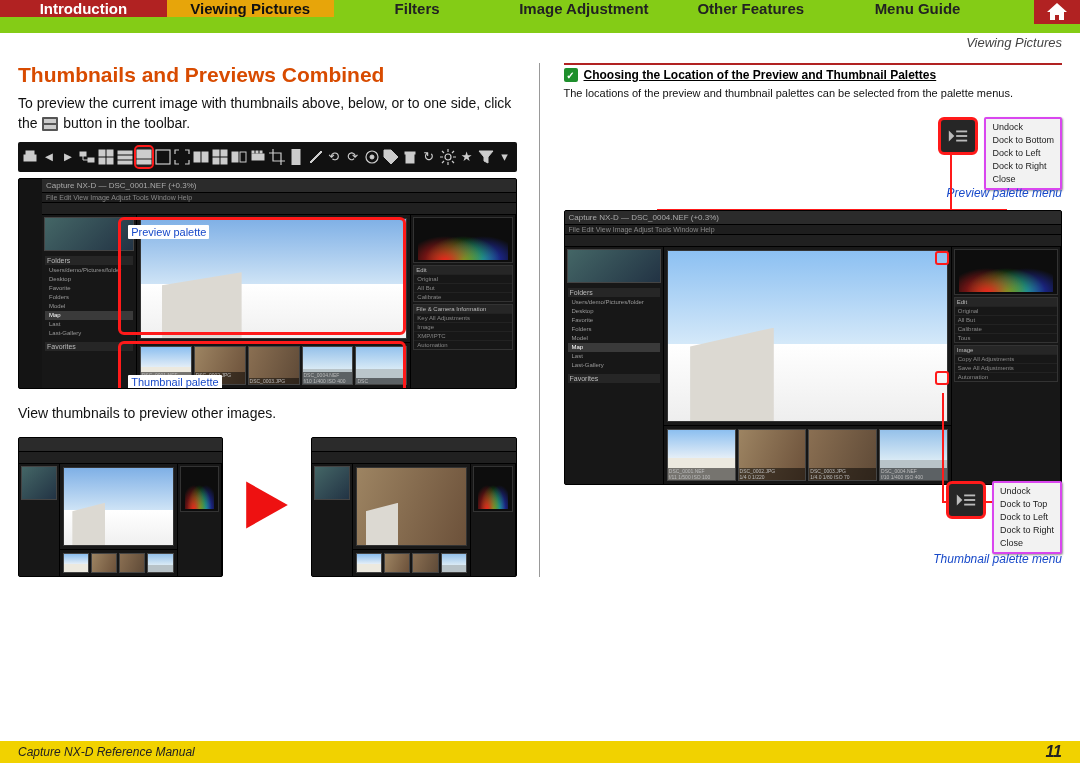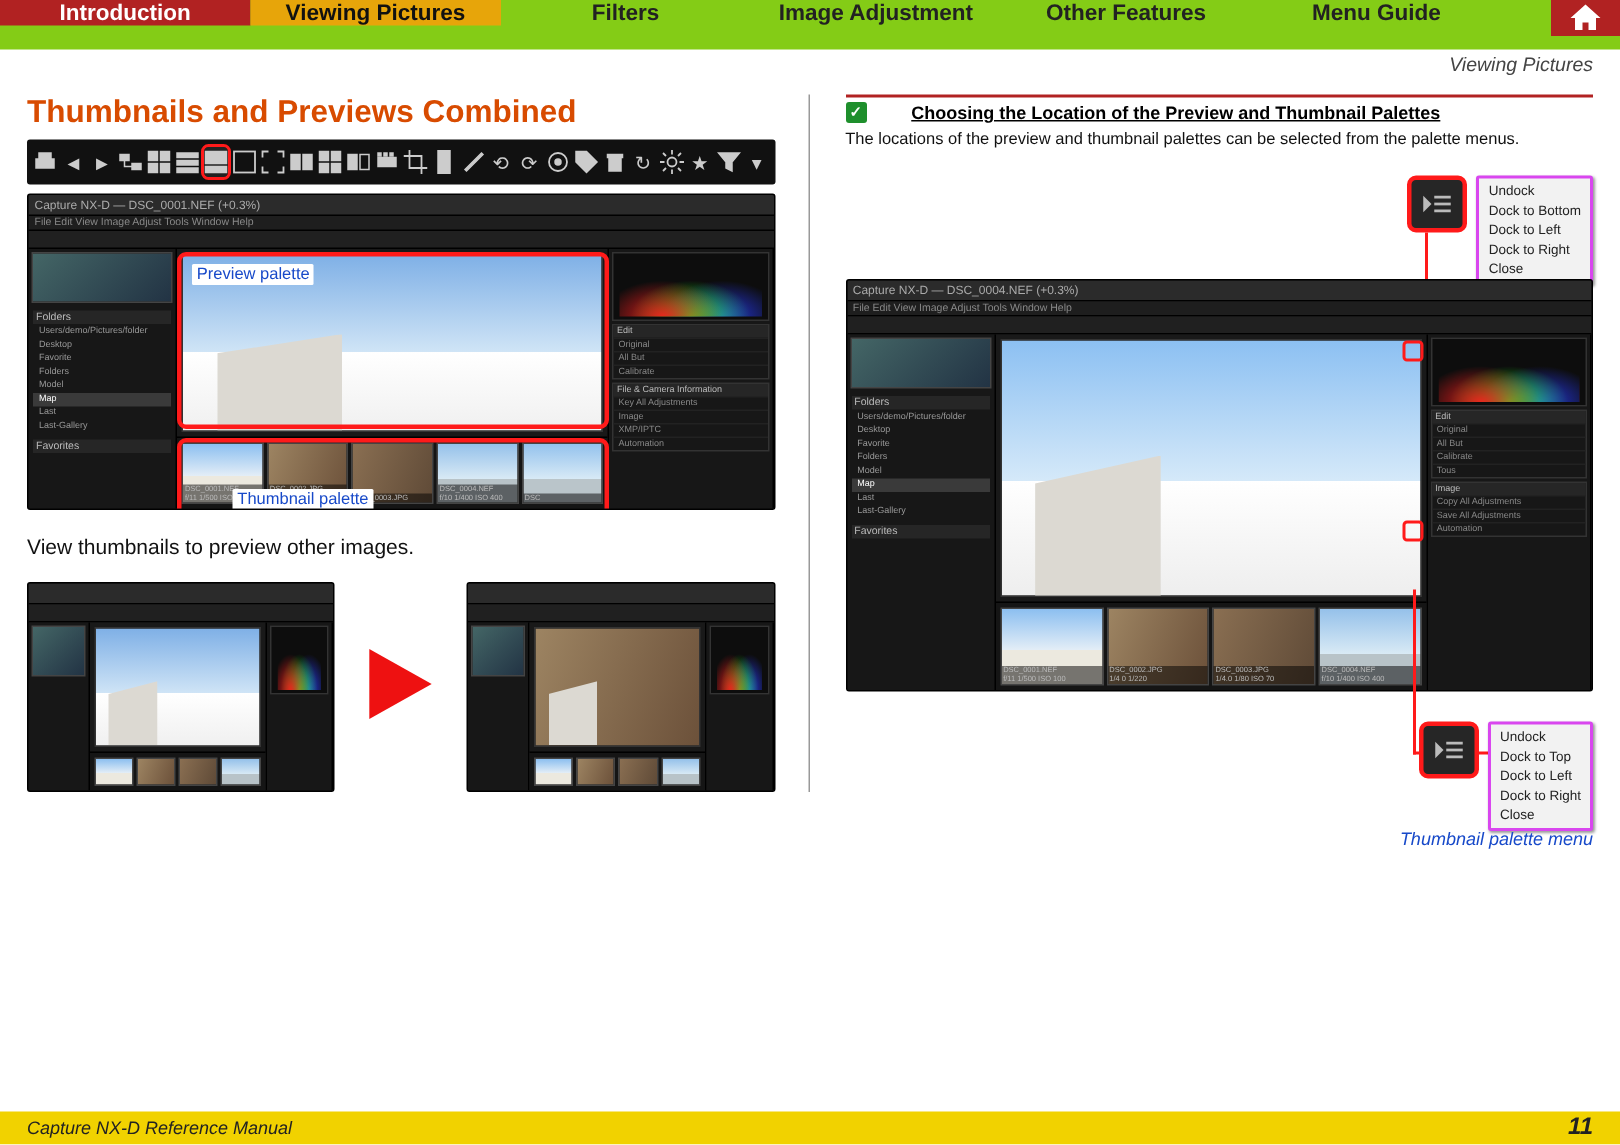--- a/index.html
+++ b/index.html
@@ -214,21 +214,21 @@
   
   .tip-head{
     display:flex;align-items:center;gap:6px;
     font-weight:700;font-size:12px;margin-bottom:4px;
     border-top:2px solid #b12222;padding-top:3px;
   }
   .tip-head .tick{
     width:14px;height:14px;background:#1e8f2c;border-radius:2px;
     display:flex;align-items:center;justify-content:center;color:#fff;font-size:10px;
   }
-  .tip-head span{ text-decoration: underline; margin-left: 24px; }
+  .tip-head span{ text-decoration: underline; }
 
   
   .palette-menu{
     position:absolute;
     display:flex;align-items:flex-start;gap:6px;
   }
   .pm-btn{
     width:40px;height:38px;background:#262626;border:3px solid #ff1a1a;border-radius:6px;
     display:flex;align-items:center;justify-content:center;color:#bbb;
   }
@@ -275,20 +275,25 @@
       </svg>
   </div>
 </div>
 
 <div class="section-strip">Viewing Pictures</div>
 
 <div class="cols">
 
   <div class="col col-left">
     <h2 class="title">Thumbnails and Previews Combined</h2>
+    <p class="body">
+      <span>To preview the current image with thumbnails above, below, or to one side, click the </span>
+      <span class="inline-btn"></span>
+      <span> button in the toolbar.</span>
+    </p>
 
     <div class="toolbar">
       <span class="ti">
           <svg viewBox="0 0 16 16">
             <rect x="2" y="6" width="12" height="6"></rect>
             <rect x="4" y="2" width="8" height="4"></rect>
           </svg>
         </span>
       <span class="ti">◄</span>
       <span class="ti">►</span>
@@ -401,21 +406,21 @@
         </span>
       <span class="ti">★</span>
       <span class="ti">
           <svg viewBox="0 0 16 16">
             <path d="M1 2h14l-5 6v6l-4-2V8z"></path>
           </svg>
         </span>
       <span class="ti">▾</span>
     </div>
 
-    <div class="app" style="height:211px;position:relative;">
+    <div class="app" style="height:211px;position:relative;padding-left:23px;">
       <div class="app-title">Capture NX-D — DSC_0001.NEF (+0.3%)</div>
       <div class="app-menu">File  Edit  View  Image  Adjust  Tools  Window  Help</div>
       <div class="app-tb"></div>
       <div class="pane-row" style="height:calc(100% - 36px);">
 
         <div class="pane nav-pane">
           <div class="tree-thumb"></div>
           <div class="tree">
             <div class="tree-hdr">Folders</div>
             <div class="tree-item">Users/demo/Pictures/folder</div>
@@ -465,21 +470,21 @@
             <div class="sp-row">Image</div>
             <div class="sp-row">XMP/IPTC</div>
             <div class="sp-row">Automation</div>
           </div>
         </div>
       </div>
 
       <div class="hilite-box" style="left:20%;top:38px;right:22%;height:118px;"></div>
       <div class="hilite-box" style="left:20%;top:162px;right:22%;height:100px;"></div>
       <div class="callout" style="left:22%;top:46px;">Preview palette</div>
-      <div class="callout" style="left:22%;top:196px;margin-left:27px;">Thumbnail palette</div>
+      <div class="callout" style="left:22%;top:196px;">Thumbnail palette</div>
     </div>
 
     <p class="body" style="margin-top:14px;">View thumbnails to preview other images.</p>
 
     <div class="small-apps">
 
       <div class="app small">
         <div class="app-title"></div>
         <div class="app-tb"></div>
         <div class="pane-row" style="height:calc(100% - 26px);">
@@ -555,21 +560,21 @@
         <div>Dock to Right</div>
         <div>Close</div>
       </div>
     </div>
     <div class="caption-blue" style="position:absolute;right:0;top:120px;">Preview palette menu</div>
 
     <div class="connector" style="right:110px;top:92px;width:2px;height:56px;"></div>
     <div class="connector" style="right:55px;top:146px;width:350px;height:2px;"></div>
     <div class="connector" style="left:calc(100% - 405px);top:146px;width:2px;height:30px;"></div>
 
-    <div class="app" style="height:275px;margin-top:84px;position:relative;">
+    <div class="app" style="height:275px;margin-top:108px;position:relative;">
       <div class="app-title">Capture NX-D — DSC_0004.NEF (+0.3%)</div>
       <div class="app-menu">File  Edit  View  Image  Adjust  Tools  Window  Help</div>
       <div class="app-tb"></div>
       <div class="pane-row" style="height:calc(100% - 36px);">
         <div class="pane nav-pane">
           <div class="tree-thumb"></div>
           <div class="tree">
             <div class="tree-hdr">Folders</div>
             <div class="tree-item">Users/demo/Pictures/folder</div>
             <div class="tree-item">Desktop</div>

